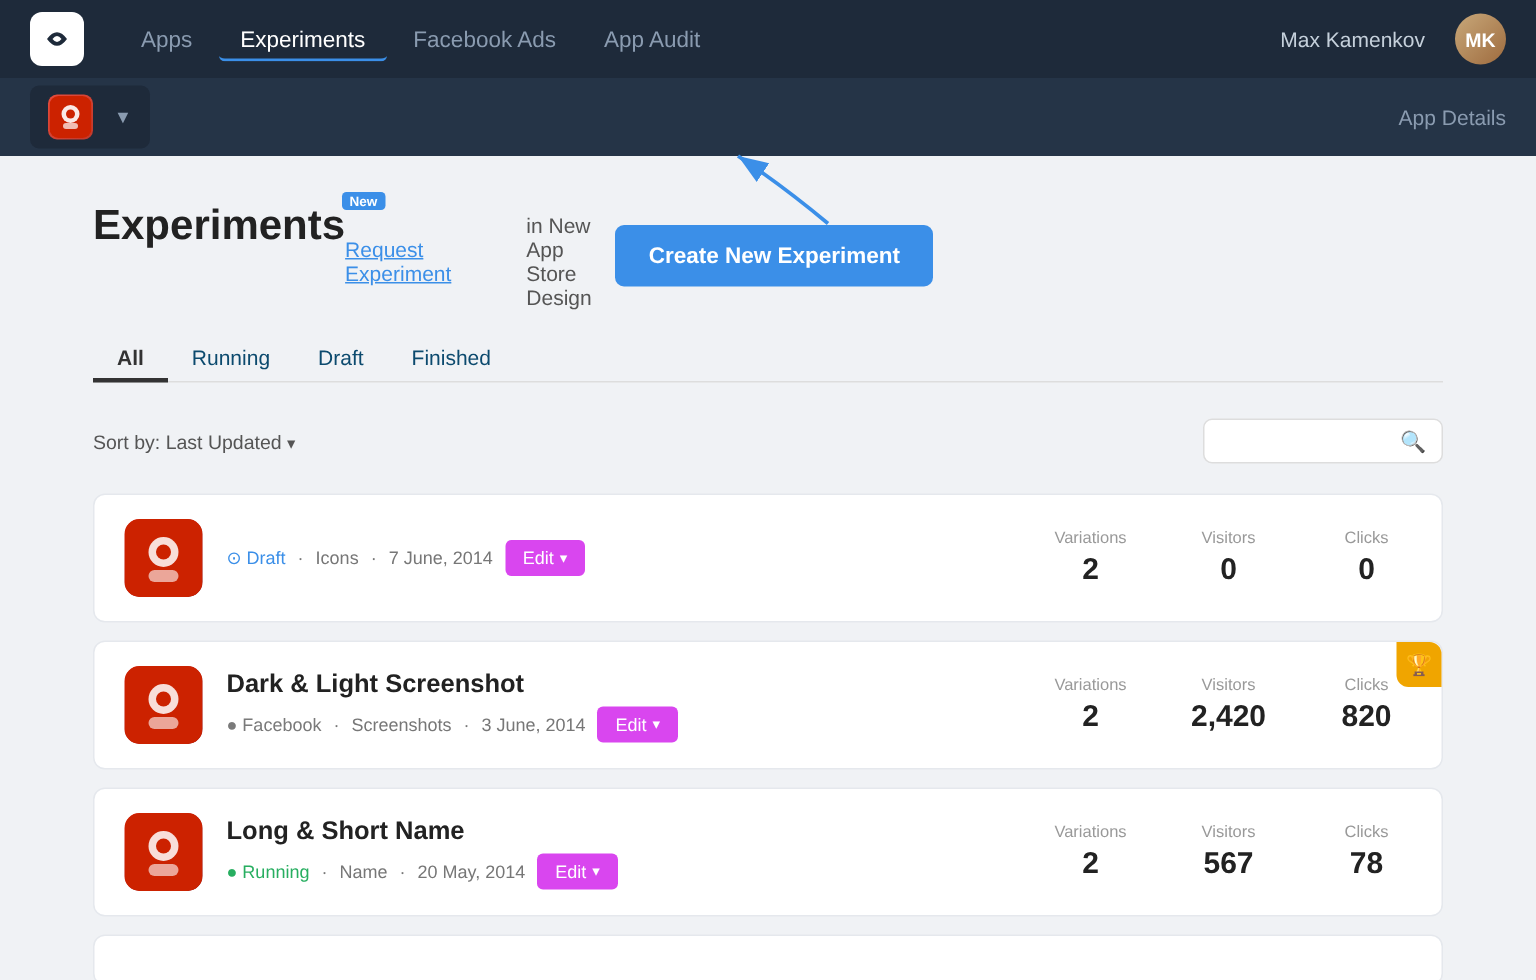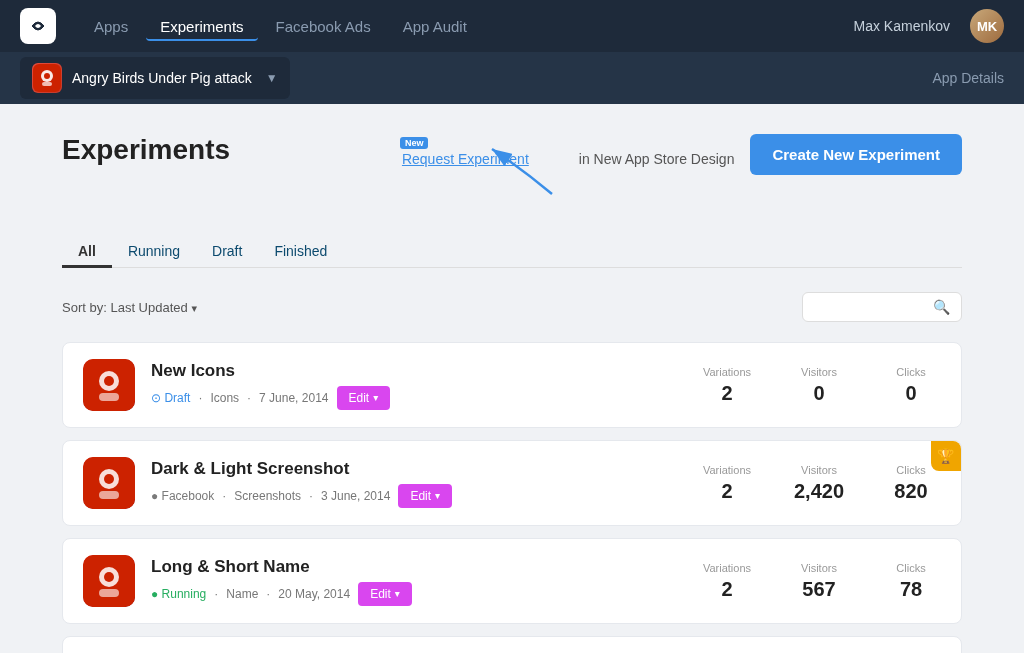--- a/index.html
+++ b/index.html
@@ -197,23 +197,23 @@
       top: 0; right: 0;
       background: #f0a500;
       width: 30px; height: 30px;
       border-radius: 0 8px 0 8px;
       display: flex; align-items: center; justify-content: center;
       font-size: 14px;
     }
 
     .header-actions {
       display: flex;
-      flex-direction: column;
-      align-items: flex-end;
-      gap: 4px;
+      flex-direction: row;
+      align-items: flex-start;
+      gap: 20px;
       position: relative;
     }
     .request-row {
       display: flex;
       align-items: center;
       gap: 6px;
       position: relative;
     }
     .new-label {
       position: absolute;
@@ -255,21 +255,20 @@
   <div class="sub-nav-left">
     <div class="app-selector">
       <div class="app-icon">
         <svg width="28" height="28" viewBox="0 0 28 28">
           <rect width="28" height="28" rx="6" fill="#cc2200"></rect>
           <circle cx="14" cy="12" r="6" fill="#fff" opacity="0.9"></circle>
           <circle cx="14" cy="12" r="3" fill="#cc2200"></circle>
           <rect x="9" y="18" width="10" height="4" rx="2" fill="#fff" opacity="0.7"></rect>
         </svg>
       </div>
-      <span class="app-name">Angry Birds Under Pig attack</span>
       <span class="app-chevron">▼</span>
     </div>
   </div>
   <div class="sub-nav-right">App Details</div>
 </div>
 
 <div class="main-content">
 
   <div class="experiments-header">
     <h1 class="experiments-title">Experiments</h1>
@@ -321,21 +320,20 @@
     <div class="experiment-item">
       <div class="exp-icon">
         <svg width="52" height="52" viewBox="0 0 52 52">
           <rect width="52" height="52" rx="10" fill="#cc2200"></rect>
           <circle cx="26" cy="22" r="10" fill="#fff" opacity="0.85"></circle>
           <circle cx="26" cy="22" r="5" fill="#cc2200"></circle>
           <rect x="16" y="34" width="20" height="8" rx="4" fill="#fff" opacity="0.6"></rect>
         </svg>
       </div>
       <div class="exp-info">
-        <div class="exp-name">New Icons</div>
         <div class="exp-meta">
           <span class="status-badge status-draft">⊙ Draft</span>
           <span>·</span>
           <span>Icons</span>
           <span>·</span>
           <span>7 June, 2014</span>
           <button class="edit-btn">Edit <span class="edit-chevron">▾</span></button>
         </div>
       </div>
       <div class="exp-stats">

